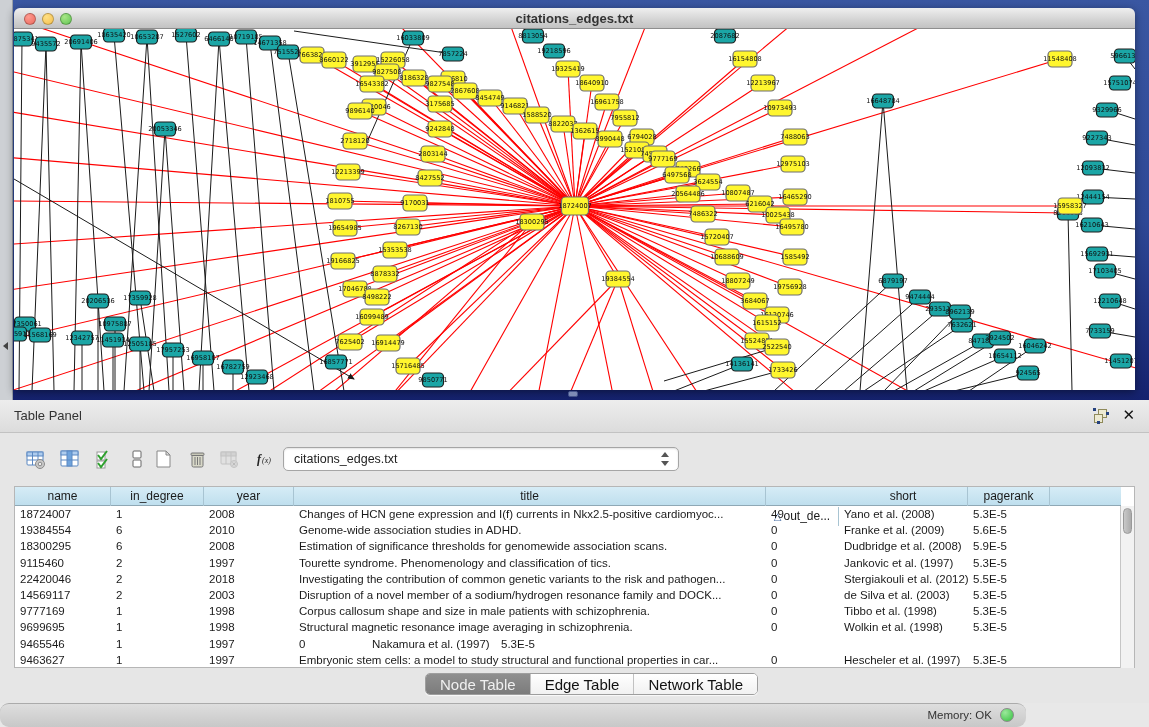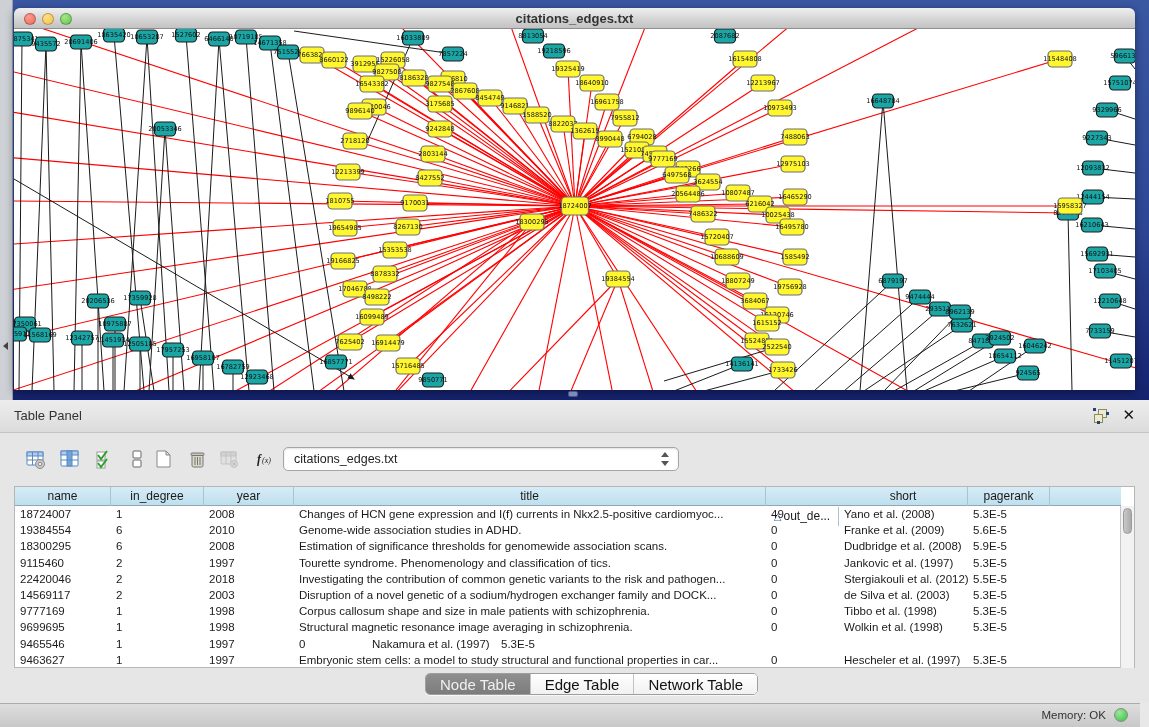--- a/index.html
+++ b/index.html
@@ -55,22 +55,22 @@
   .td{flex:none;font-size:11.5px;color:#1a1a1a;line-height:16px;padding-left:5px;
       overflow:hidden;white-space:nowrap;}
   #vscroll{position:absolute;right:0;top:19px;width:14px;height:162px;background:#F2F2F2;border-left:1px solid #C6C6C6;}
   #vthumb{position:absolute;left:2px;top:2px;width:9px;height:26px;border-radius:5px;background:linear-gradient(90deg,#C9C9C9,#ABABAB);border:1px solid #999;}
   
   #table-tabs{position:absolute;left:425px;top:273px;height:22px;display:flex;border:1px solid #9E9E9E;border-radius:5px;overflow:hidden;background:#fff;box-shadow:0 1px 1px rgba(255,255,255,.8);}
   .seg{height:100%;padding:0 14px;font-size:15px;line-height:21px;color:#111;background:linear-gradient(180deg,#FFFFFF,#F1F1F1);border-right:1px solid #C2C2C2;}
   .seg:last-child{border-right:none;}
   .seg.sel{background:linear-gradient(180deg,#8F8F8F,#7C7C7C);color:#F0F0F0;}
   
-  #status-bar{position:absolute;left:0;top:703px;width:1140px;height:24px;
-              background:linear-gradient(180deg,#DEDEDE,#C8C8C8);border-top:1px solid #ABABAB;}
+  #status-bar{position:absolute;left:0;top:703px;width:1026px;height:24px;
+              background:linear-gradient(180deg,#DEDEDE,#C8C8C8);border-top:1px solid #ABABAB;border-radius:9px;}
   #mem-label{position:absolute;right:34px;top:5px;font-size:11.5px;color:#333;}
   #mem-led{position:absolute;right:12px;top:4px;width:14px;height:14px;border-radius:50%;
            border:1px solid #8a8a8a;background:radial-gradient(circle at 35% 30%,#8BE48B,#35C13F);}
 </style>
 </head>
 <body>
 
 <div id="screen">
 
   <div id="desktop-top">
@@ -934,21 +934,21 @@
             <div class="td" style="width: 90px;">2018</div>
             <div class="td" style="width: 472px;">Investigating the contribution of common genetic variants to the risk and pathogen...</div>
             <div class="td" style="width: 73px;">0</div>
             <div class="td" style="width: 129px;">Stergiakouli et al. (2012)</div>
             <div class="td" style="width: 82px;">5.5E-5</div>
           </div>
           <div class="tr">
             <div class="td" style="width: 96px;">14569117</div>
             <div class="td" style="width: 93px;">2</div>
             <div class="td" style="width: 90px;">2003</div>
-            <div class="td" style="width: 472px;">Disruption of a novel genetic of a sodium/hydrogen exchanger family and DOCK...</div>
+            <div class="td" style="width: 472px;">Disruption of a novel member of a sodium/hydrogen resonance family and DOCK...</div>
             <div class="td" style="width: 73px;">0</div>
             <div class="td" style="width: 129px;">de Silva et al. (2003)</div>
             <div class="td" style="width: 82px;">5.3E-5</div>
           </div>
           <div class="tr">
             <div class="td" style="width: 96px;">9777169</div>
             <div class="td" style="width: 93px;">1</div>
             <div class="td" style="width: 90px;">1998</div>
             <div class="td" style="width: 472px;">Corpus callosum shape and size in male patients with schizophrenia.</div>
             <div class="td" style="width: 73px;">0</div>

